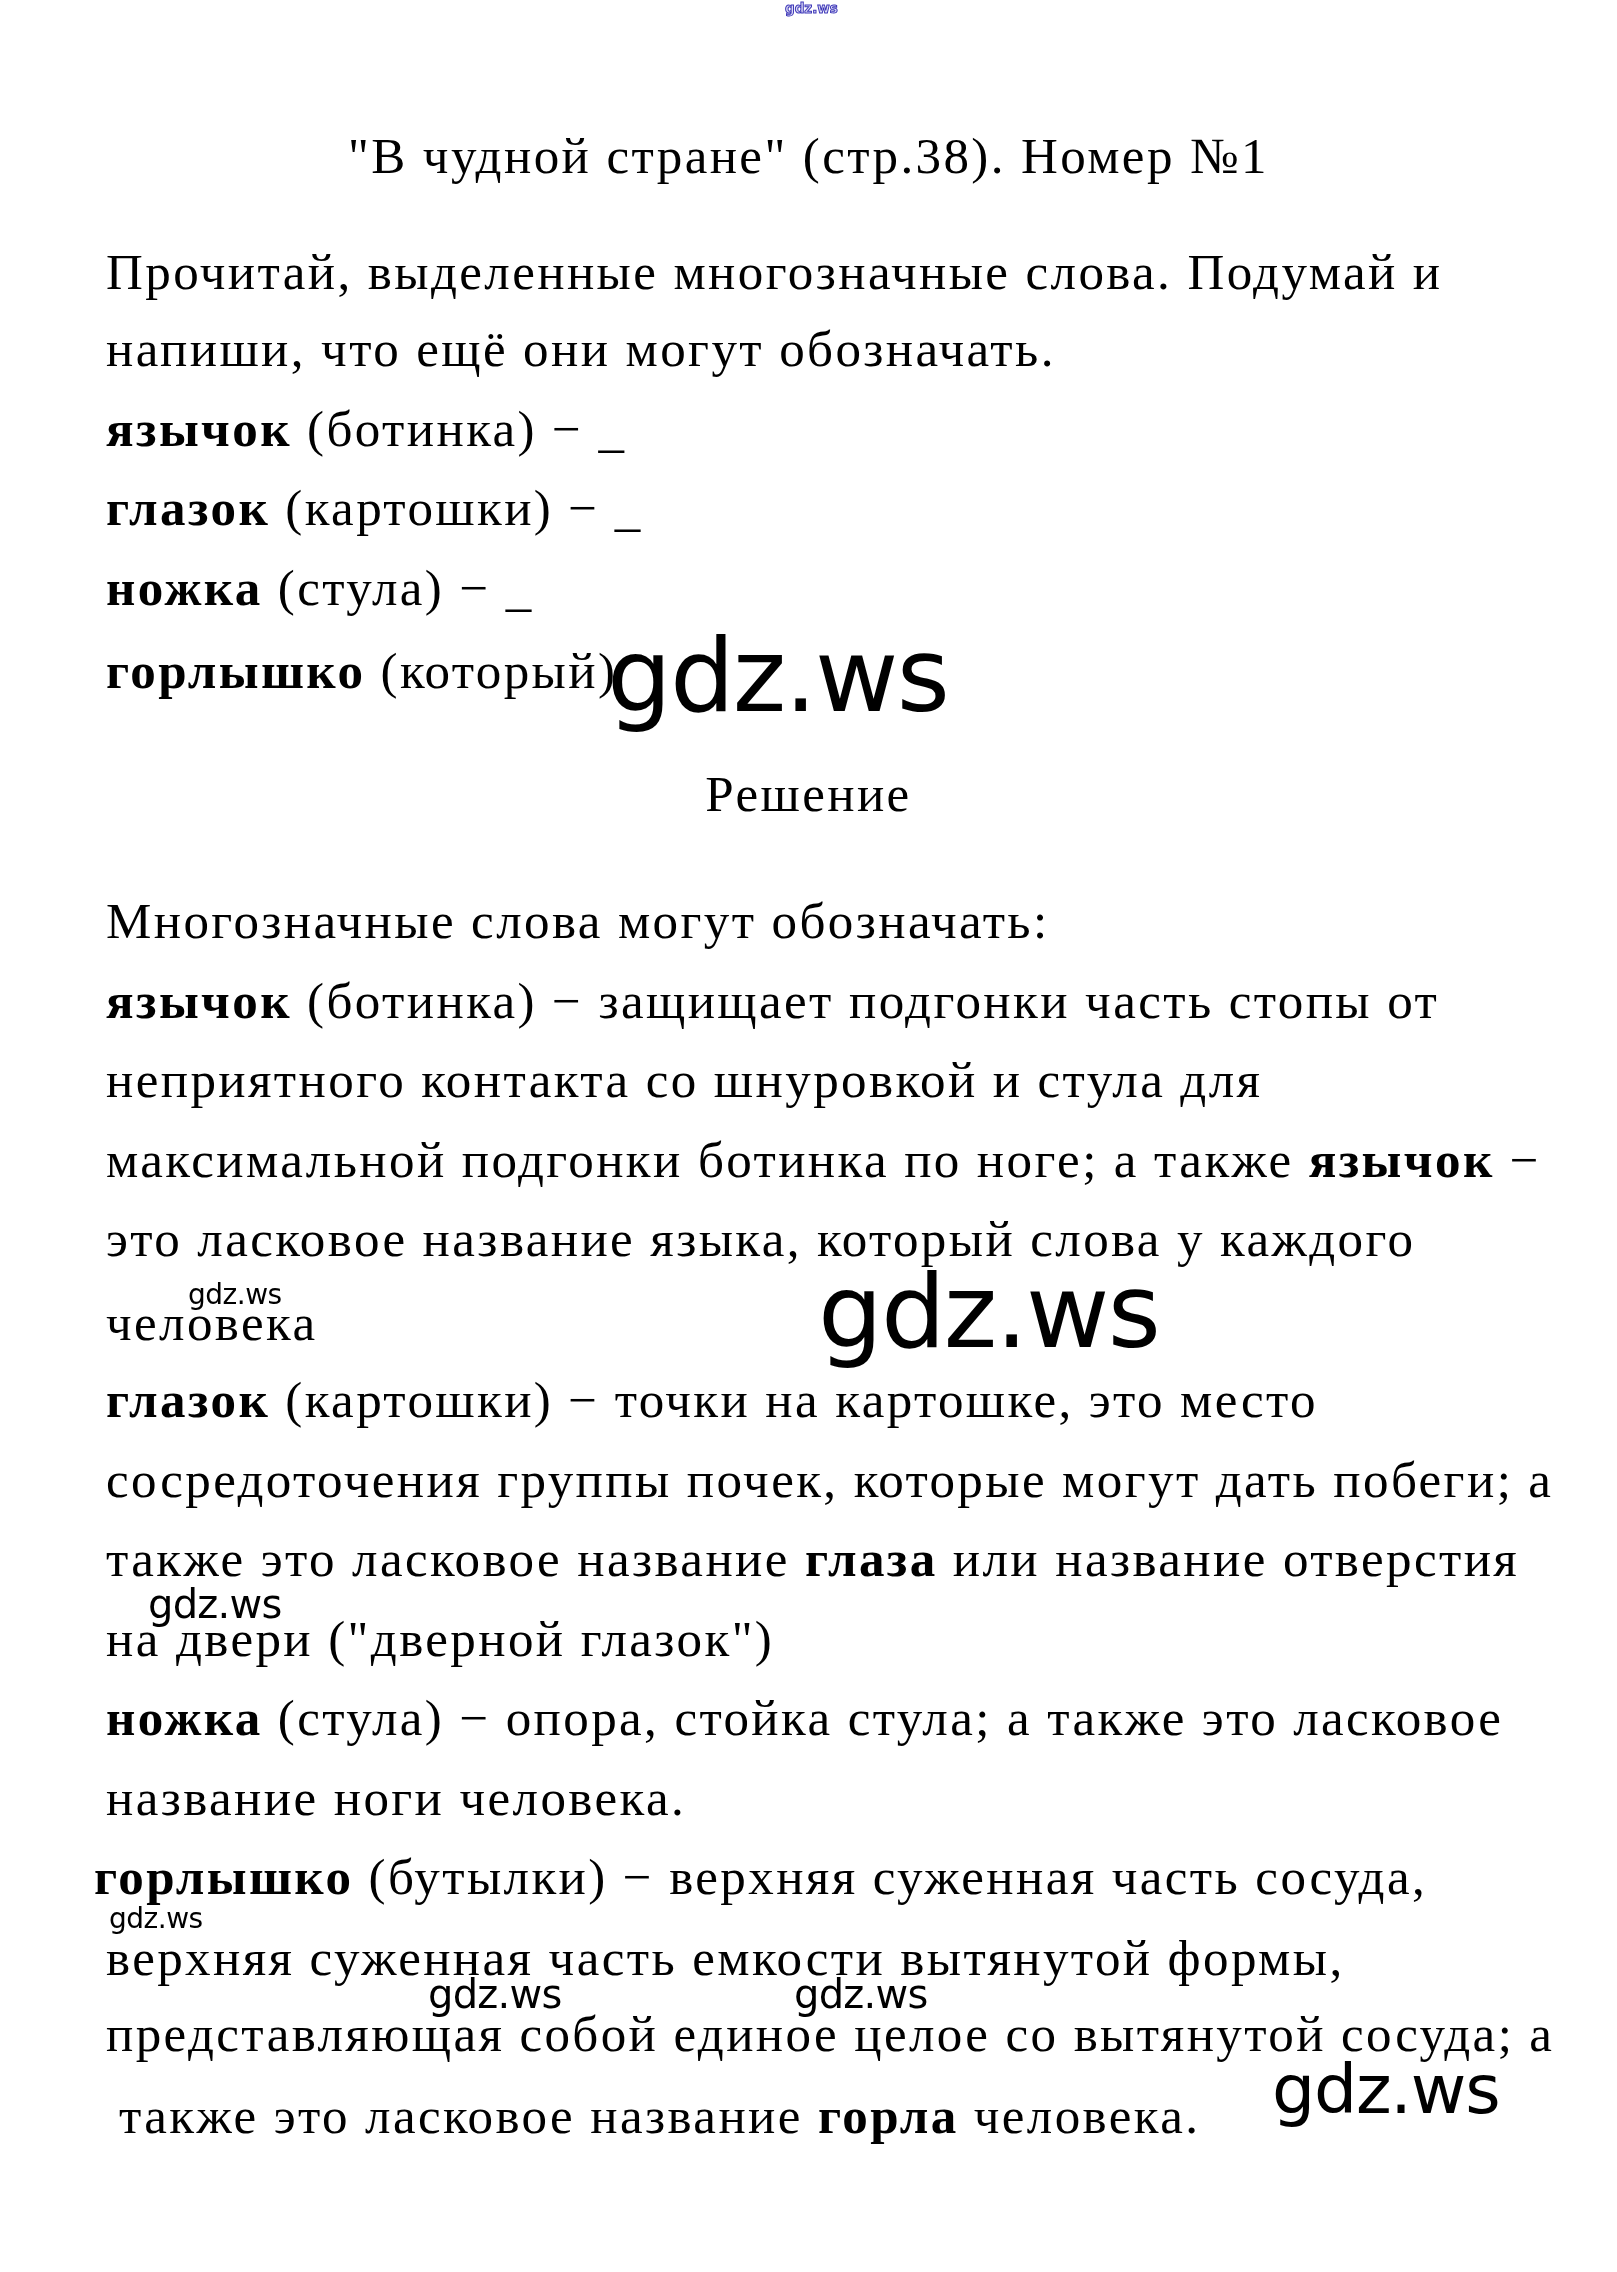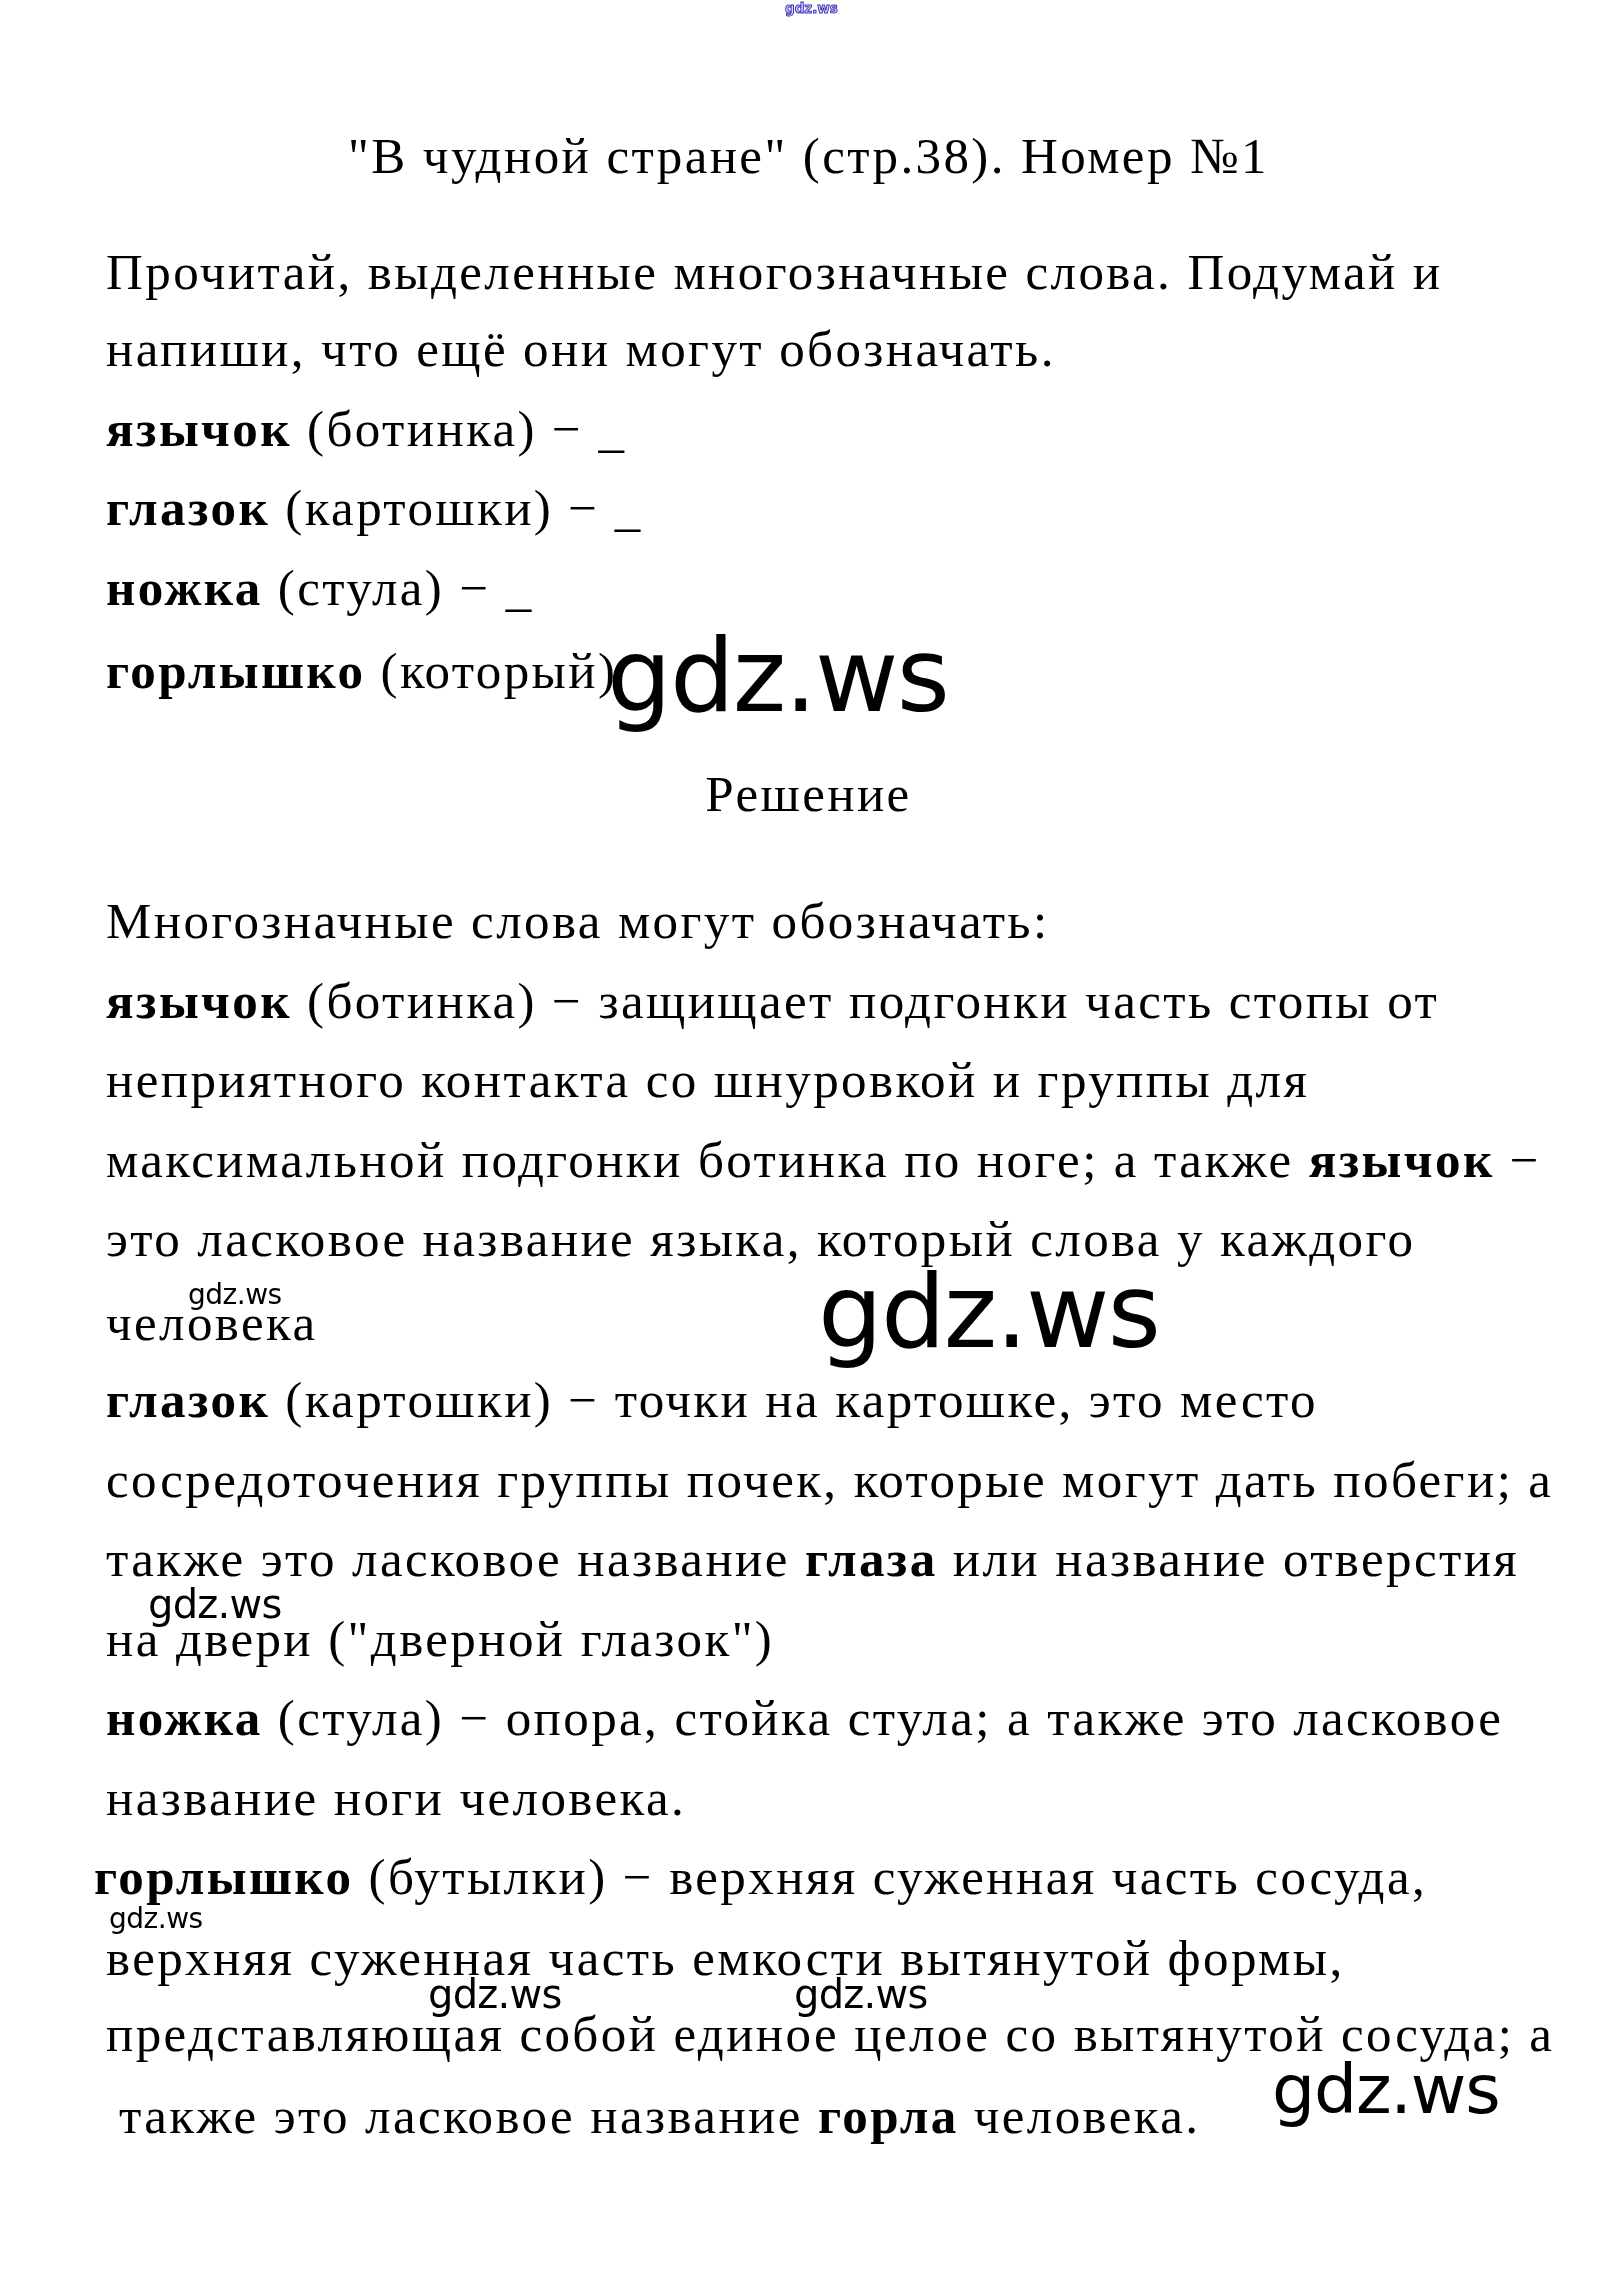--- a/index.html
+++ b/index.html
@@ -54,21 +54,21 @@
     <div class="line center" style="top: 131px;"><span>"В чудной стране" (стр.38). Номер №1</span></div>
     <div class="line" style="top: 247px; left: 106px;"><span>Прочитай, выделенные многозначные слова. Подумай и</span></div>
     <div class="line" style="top: 324px; left: 106px;"><span>напиши, что ещё они могут обозначать.</span></div>
     <div class="line" style="top: 483px; left: 106px;"><span class="b">глазок</span><span> (картошки) − _</span></div>
     <div class="line" style="top: 404px; left: 106px;"><span class="b">язычок</span><span> (ботинка) − _</span></div>
     <div class="line" style="top: 563px; left: 106px;"><span class="b">ножка</span><span> (стула) − _</span></div>
     <div class="line" style="top: 646px; left: 106px;"><span class="b">горлышко</span><span> (который)</span></div>
     <div class="line center" style="top: 769px;"><span>Решение</span></div>
     <div class="line" style="top: 896px; left: 106px;"><span>Многозначные слова могут обозначать:</span></div>
     <div class="line" style="top: 976px; left: 106px;"><span class="b">язычок</span><span> (ботинка) − защищает подгонки часть стопы от</span></div>
-    <div class="line" style="top: 1055px; left: 106px;"><span>неприятного контакта со шнуровкой и группы для</span></div>
+    <div class="line" style="top: 1055px; left: 106px;"><span>неприятного контакта со шнуровкой и стула для</span></div>
     <div class="line" style="top: 1135px; left: 106px;"><span>максимальной подгонки ботинка по ноге; а также </span><span class="b">язычок</span><span> −</span></div>
     <div class="line" style="top: 1214px; left: 106px;"><span>это ласковое название языка, который слова у каждого</span></div>
     <div class="line" style="top: 1298px; left: 106px;"><span>человека</span></div>
     <div class="line" style="top: 1375px; left: 106px;"><span class="b">глазок</span><span> (картошки) − точки на картошке, это место</span></div>
     <div class="line" style="top: 1455px; left: 106px;"><span>сосредоточения группы почек, которые могут дать побеги; а</span></div>
     <div class="line" style="top: 1534px; left: 106px;"><span>также это ласковое название </span><span class="b">глаза</span><span> или название отверстия</span></div>
     <div class="line" style="top: 1614px; left: 106px;"><span>на двери ("дверной глазок")</span></div>
     <div class="line" style="top: 1693px; left: 106px;"><span class="b">ножка</span><span> (стула) − опора, стойка стула; а также это ласковое</span></div>
     <div class="line" style="top: 1773px; left: 106px;"><span>название ноги человека.</span></div>
     <div class="line" style="top: 1852px; left: 94px;"><span class="b">горлышко</span><span> (бутылки) − верхняя суженная часть сосуда,</span></div>

